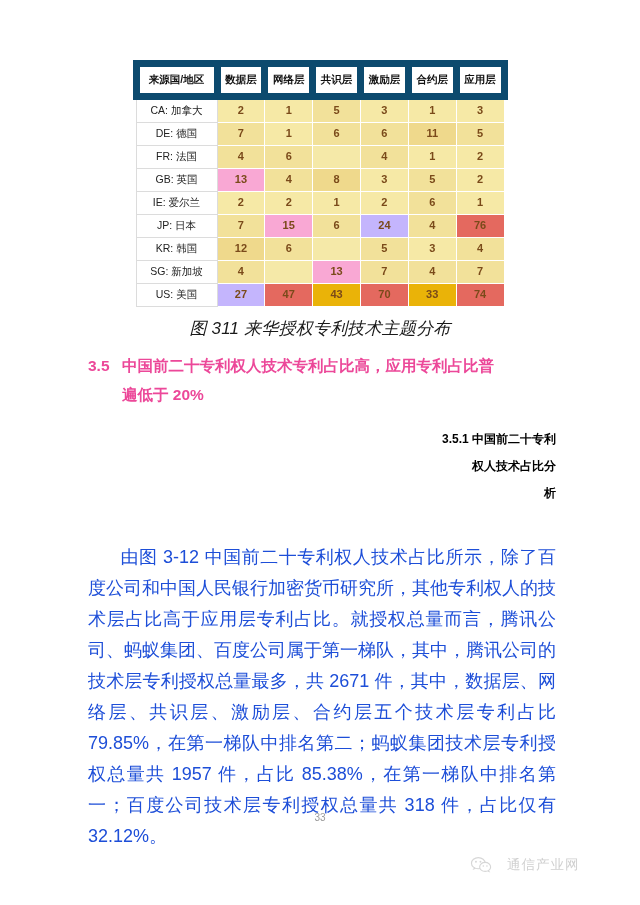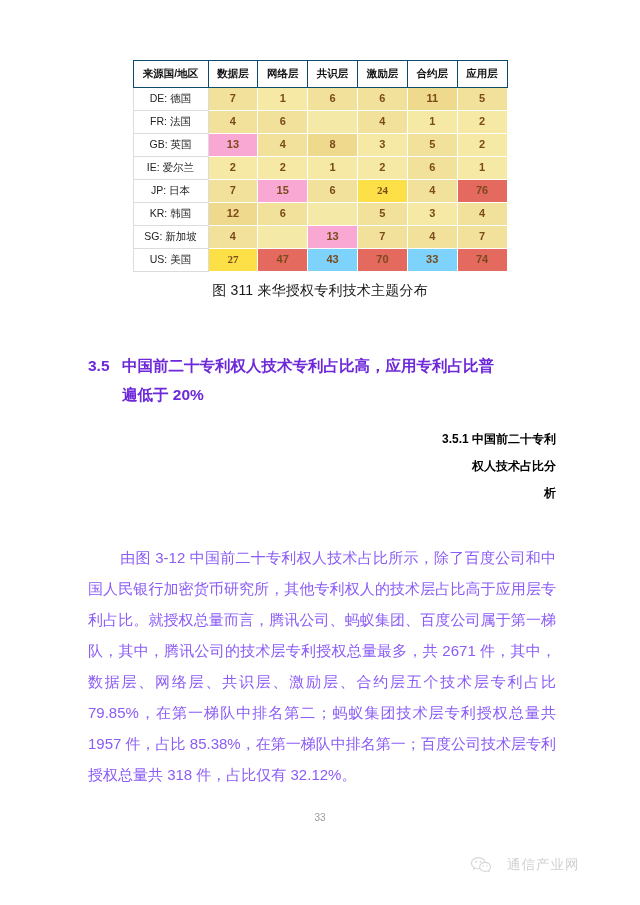--- a/index.html
+++ b/index.html
@@ -48,21 +48,21 @@
     height: 22px;
     padding: 0 1px;
     line-height: 1.05;
     white-space: nowrap;
     overflow: hidden;
   }
   table.heat-table thead th {
     background: #ffffff;
     color: #111111;
     font-weight: bold;
-    border: 1px solid #0c4a6e;
+    border: 7px solid #0c4a6e;
     height: 26px;
     font-size: 10.5px;
   }
   table.heat-table thead th.corner {
     width: 72px;
   }
   table.heat-table tbody th.rowhead {
     background: #ffffff;
     color: #222222;
     font-weight: normal;
@@ -75,42 +75,43 @@
     color: #7a4a1a;
     font-weight: bold;
     font-size: 11px;
     border: 1px solid rgba(255,255,255,0.85);
   }
   td.v-empty  { background: #f5e9a8; }
   td.v-l1     { background: #f6e9a6; }
   td.v-l2     { background: #f2e19a; }
   td.v-l3     { background: #efd98c; }
   td.v-l4     { background: #f9a8d4; }
-  td.v-l5     { background: #fde047; font-family: Liberation Serif, serif; }
-  td.v-l6     { background: #7dd3fc; color:#6d2a20; }
+  td.v-l5     { background: #c4b5fd; }
+  td.v-l6     { background: #eab308; color:#6d2a20; }
   td.v-l7     { background: #e4695f; color:#5d1d16; }
 
   .fig-caption {
     margin-top: 10px;
     text-align: center;
-    font-size: 14px;
+    font-size: 17px;
     color: #1a1a1a;
     letter-spacing: 0.2px;
+    font-style: italic;
   }
 
   
   .section-heading {
     position: absolute;
     left: 88px;
     top: 352px;
     width: 468px;
     font-size: 15.5px;
     font-weight: bold;
     line-height: 1.85;
-    color: #6d28d9;
+    color: #ec4899;
   }
   .section-heading .num {
     display: inline-block;
     width: 34px;
   }
   .section-heading .sh-l2 {
     display: block;
     padding-left: 34px;
   }
 
@@ -128,23 +129,23 @@
   .subsection-heading .ssh-line {
     display: block;
   }
 
   
   .body-para {
     position: absolute;
     left: 88px;
     top: 542px;
     width: 468px;
-    font-size: 15px;
+    font-size: 18px;
     line-height: 31px;
-    color: #8b5cf6;
+    color: #1d4ed8;
     text-align: justify;
     text-justify: inter-character;
   }
   .body-para .indent {
     display: inline-block;
     width: 32px;
   }
 
   
   .page-number {
@@ -191,20 +192,29 @@
               <th class="corner">来源国/地区</th>
               <th>数据层</th>
               <th>网络层</th>
               <th>共识层</th>
               <th>激励层</th>
               <th>合约层</th>
               <th>应用层</th>
             </tr>
         </thead>
         <tbody id="tbody-rows">
+            <tr>
+              <th class="rowhead">CA: 加拿大</th>
+              <td class="v-l1">2</td>
+              <td class="v-l1">1</td>
+              <td class="v-l2">5</td>
+              <td class="v-l1">3</td>
+              <td class="v-l1">1</td>
+              <td class="v-l1">3</td>
+            </tr>
             <tr>
               <th class="rowhead">DE: 德国</th>
               <td class="v-l2">7</td>
               <td class="v-l1">1</td>
               <td class="v-l2">6</td>
               <td class="v-l2">6</td>
               <td class="v-l3">11</td>
               <td class="v-l2">5</td>
             </tr>
             <tr>

